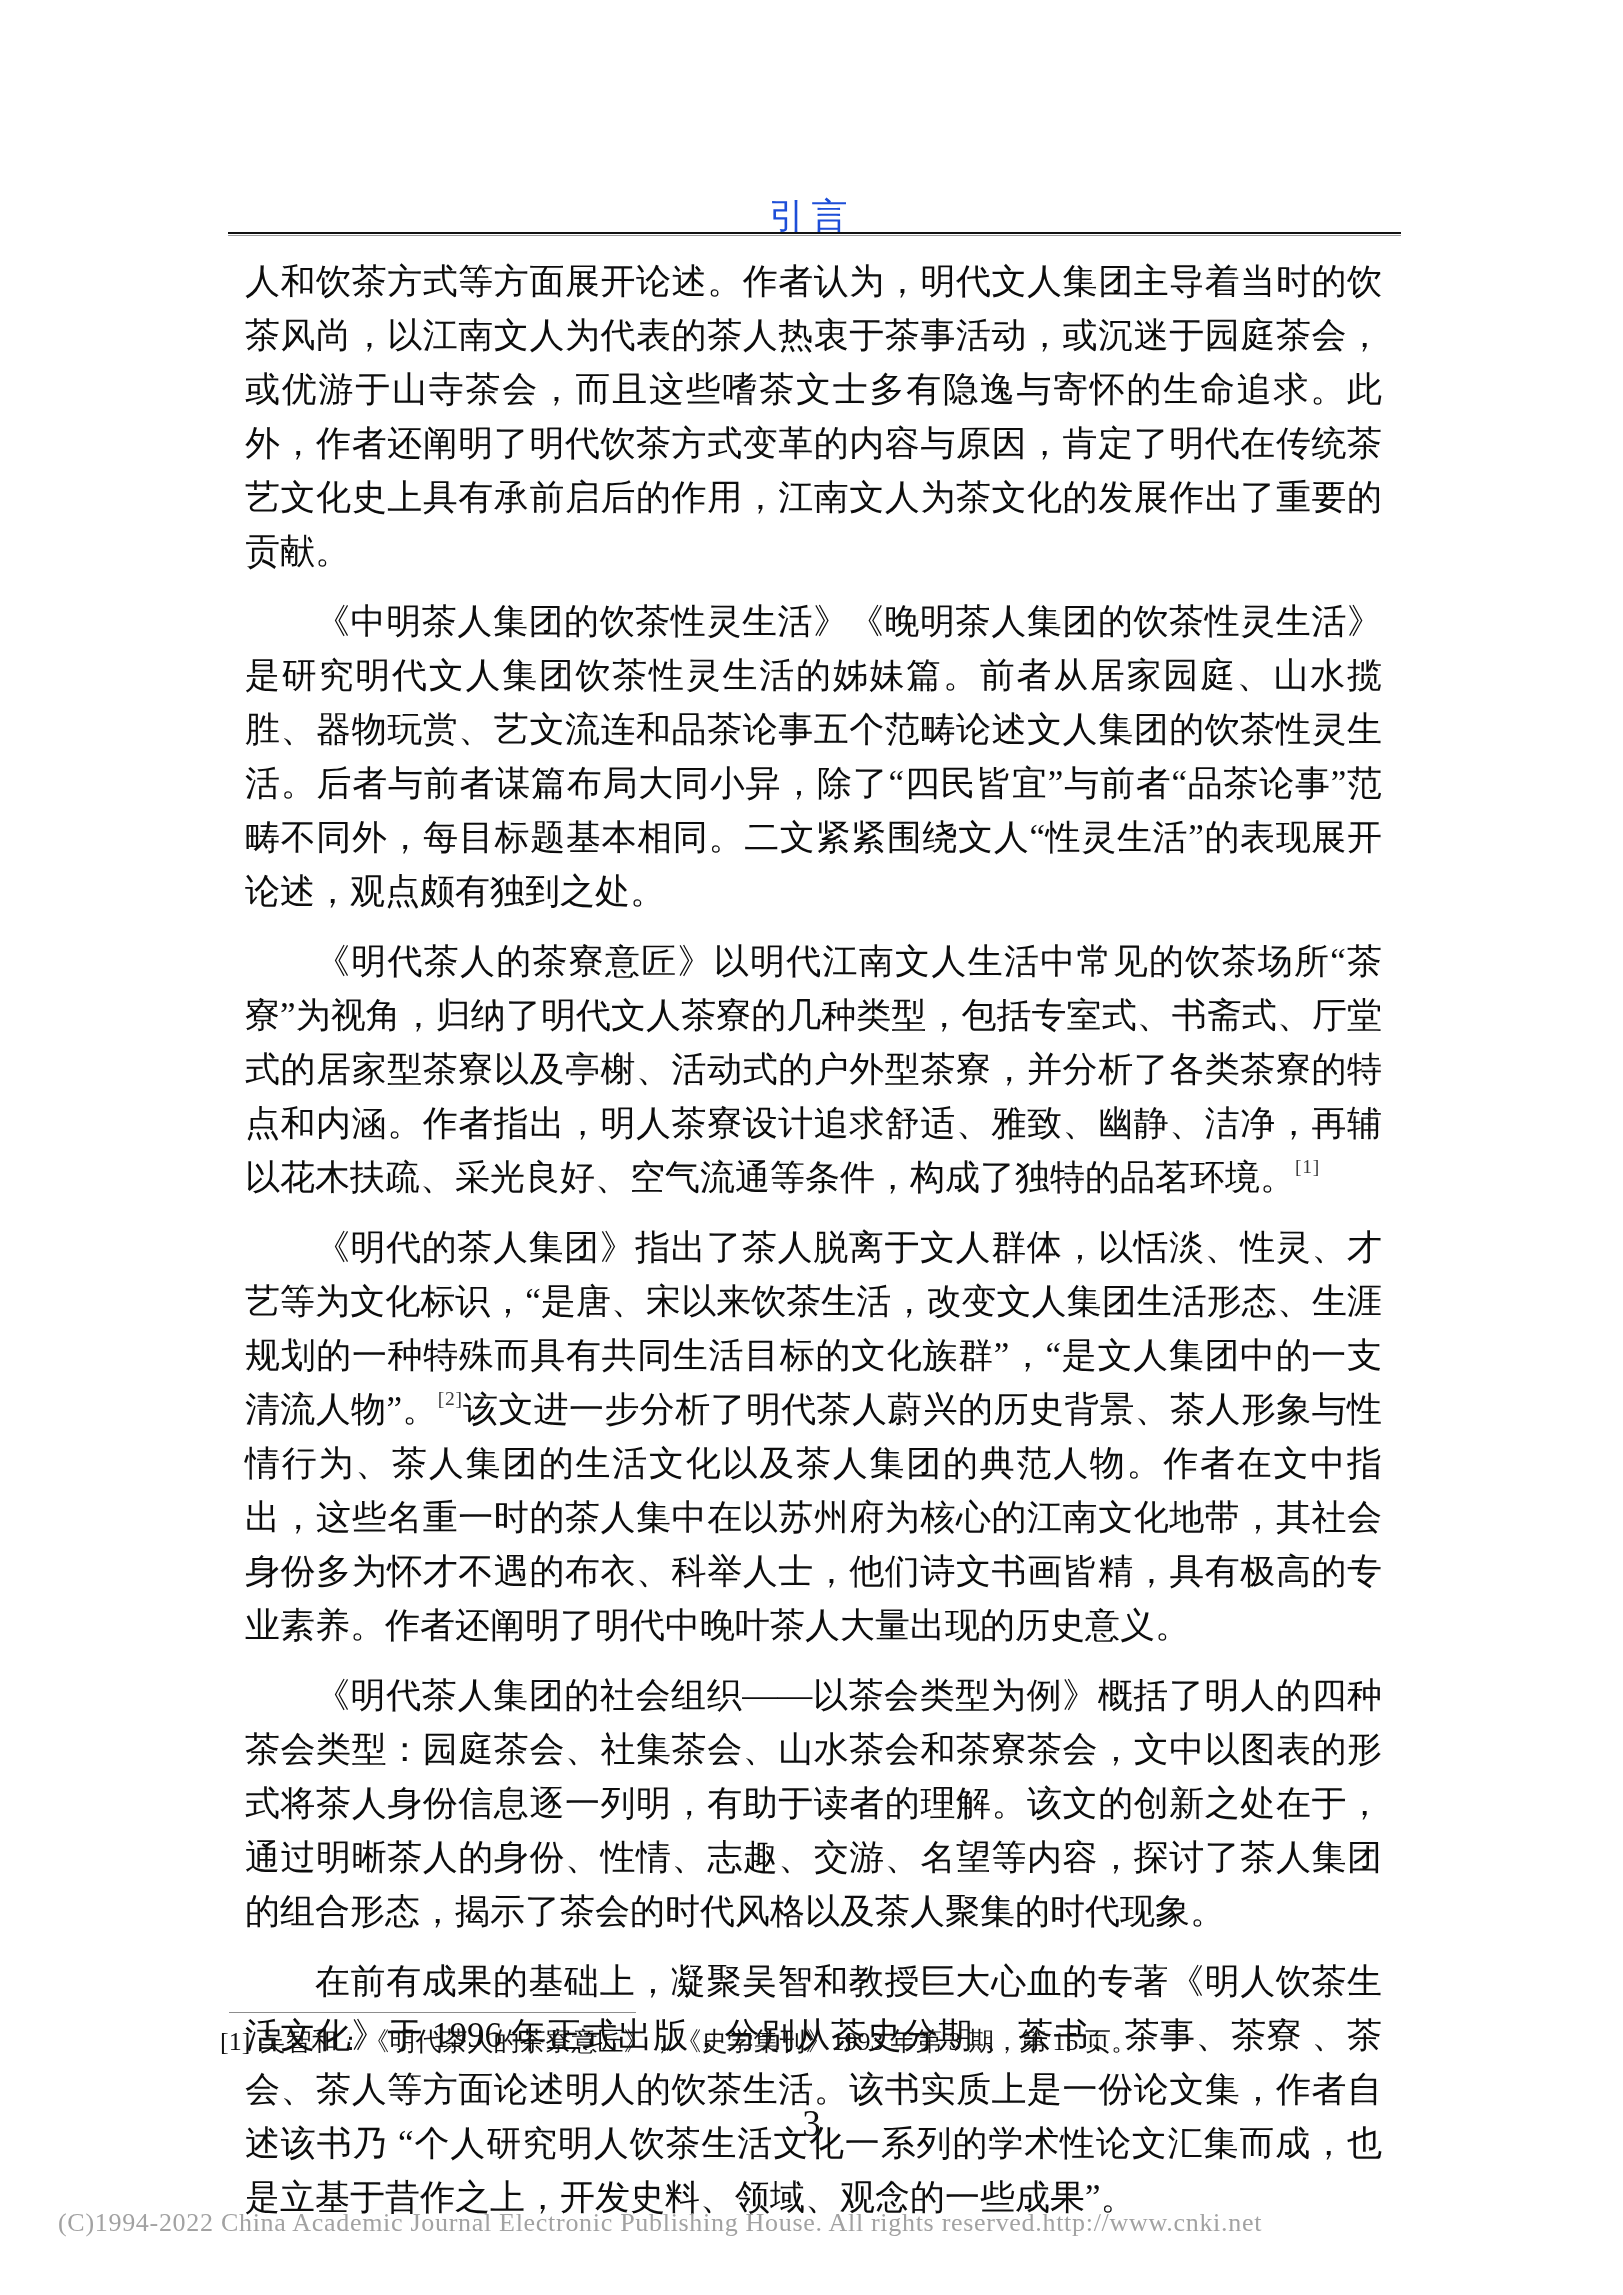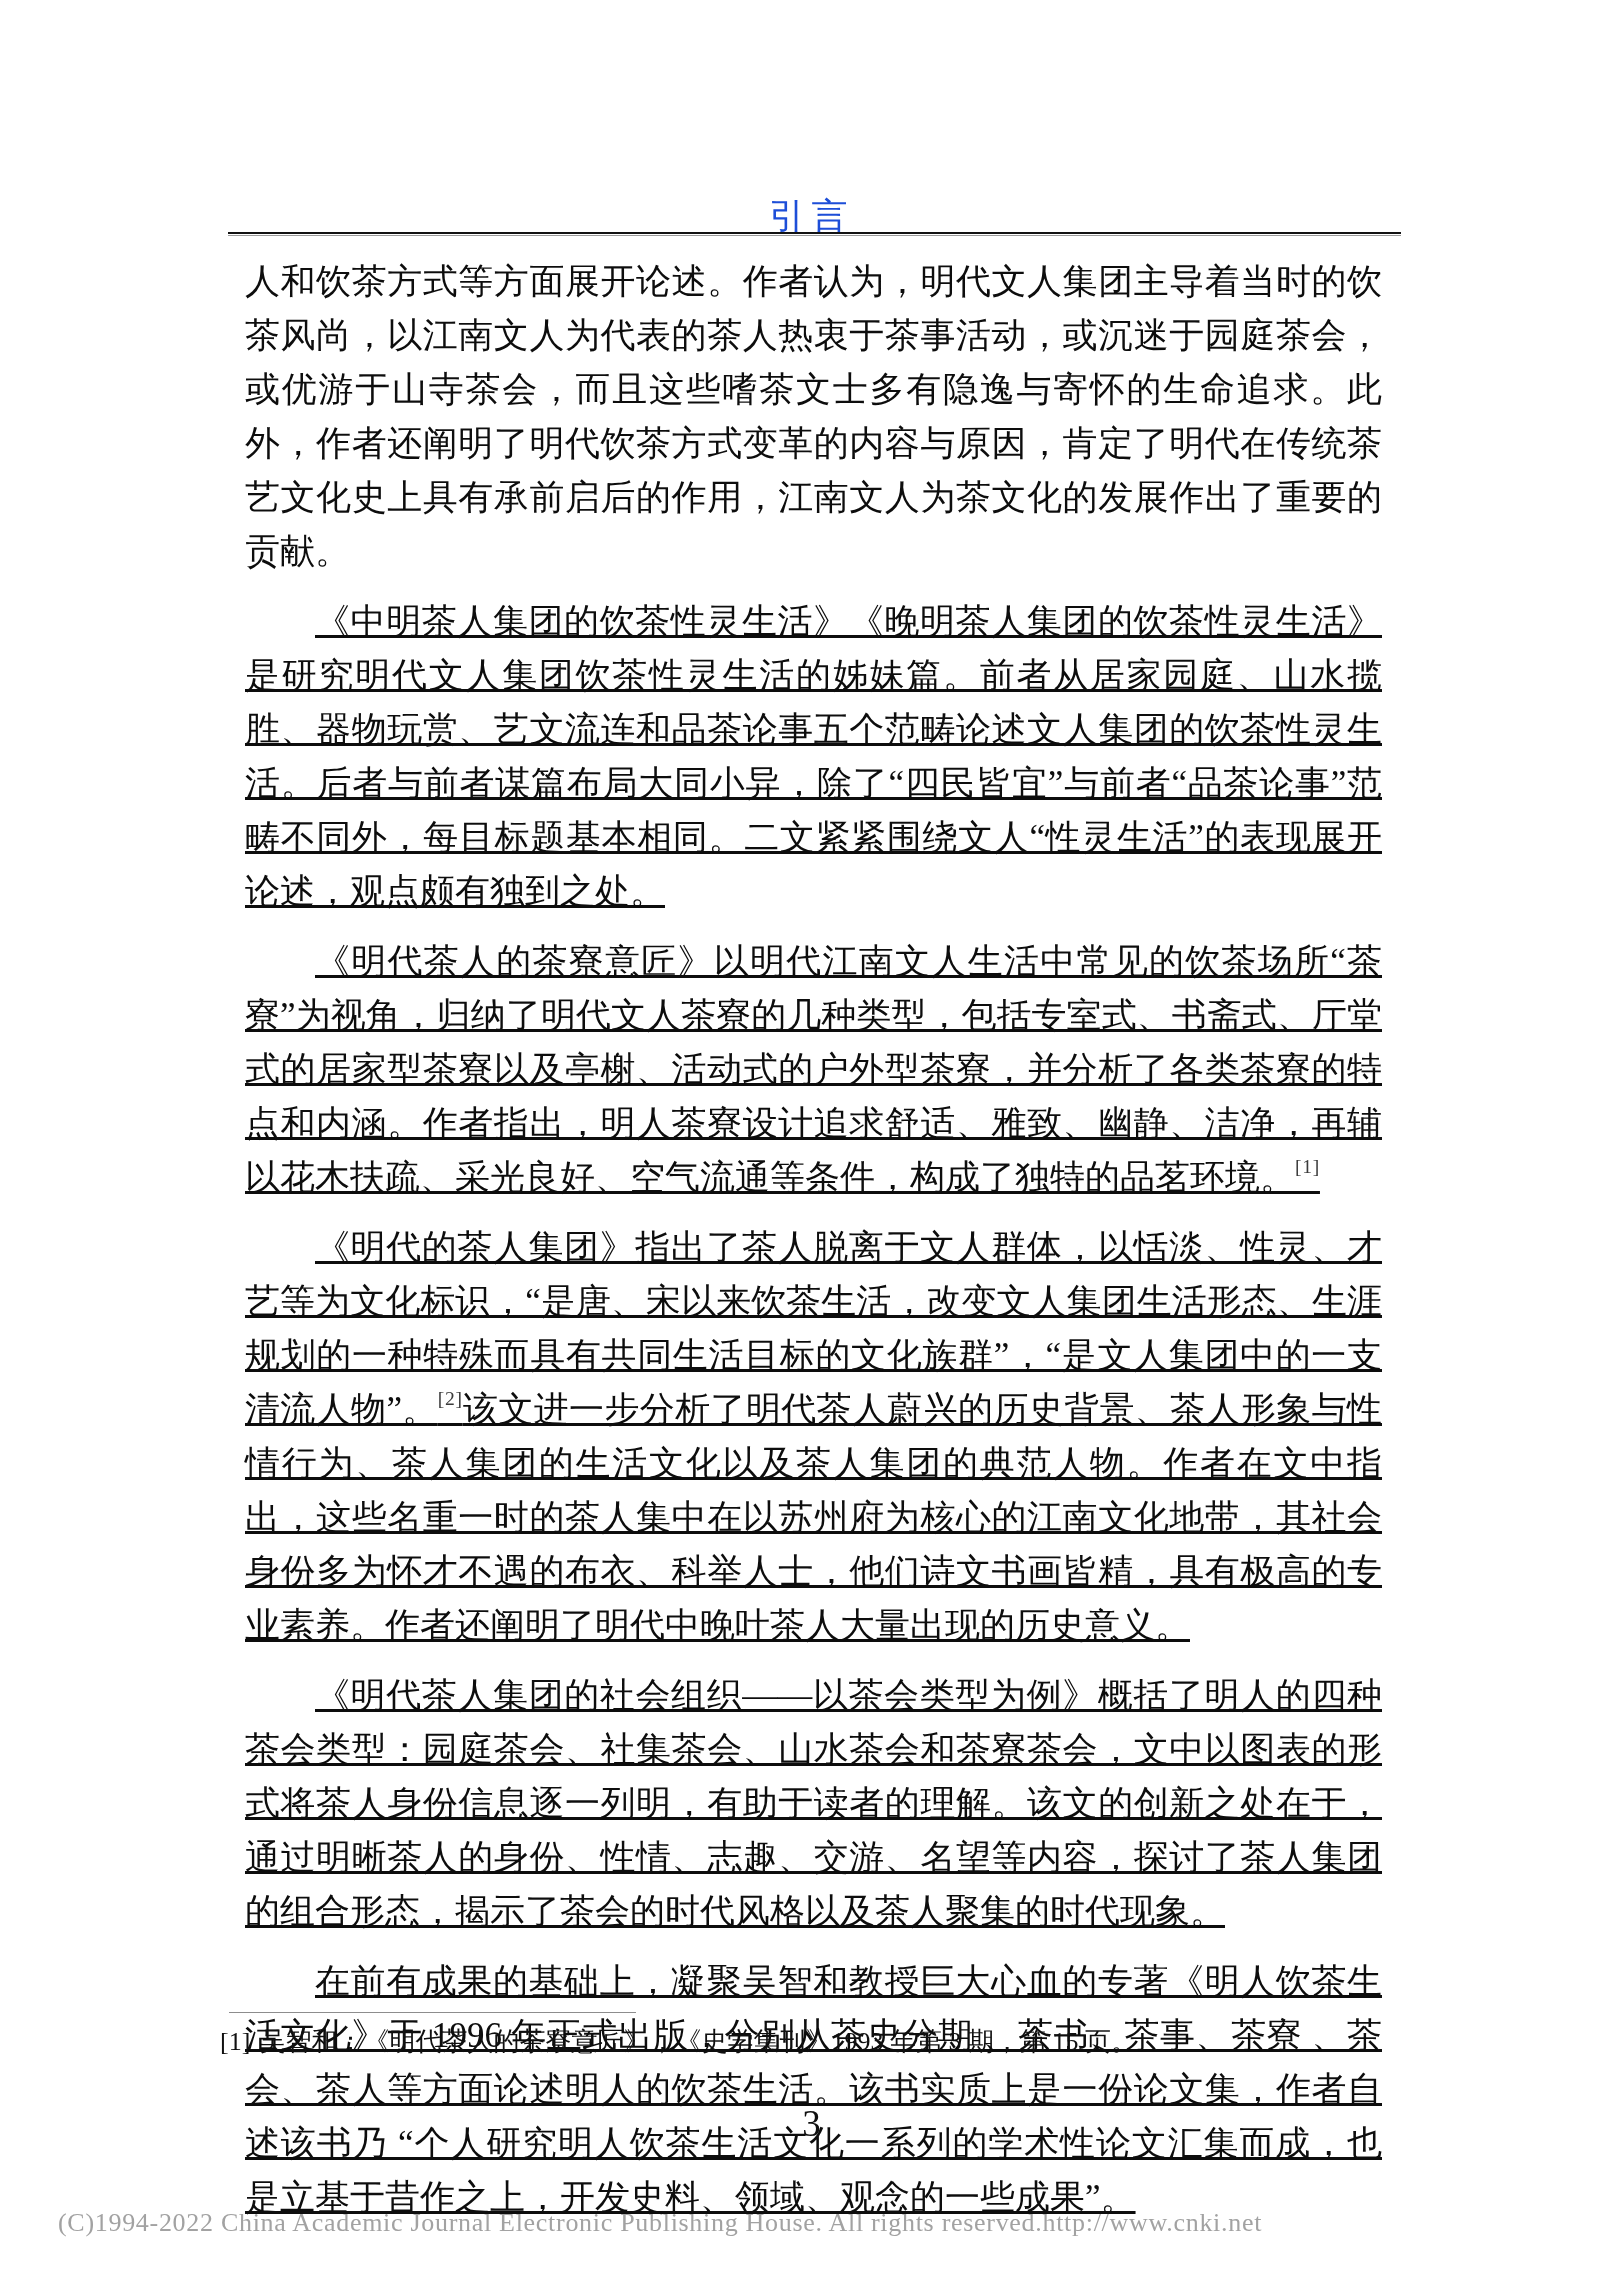--- a/index.html
+++ b/index.html
@@ -35,21 +35,21 @@
   .body-text {
     position: absolute;
     top: 239px;
     left: 229px;
     width: 1169px;
     font-size: 35px;
     line-height: 54px;
     text-align: justify;
   }
   .para { margin: 16px; padding: 0; }
-  .para.indent { text-indent: 2em; text-decoration: underline; }
+  .para.indent { text-indent: 2em; }
   .fn-ref {
     font-size: 19.6px;
     line-height: 0;
     vertical-align: 15.7px;
     color: #3a3a3a;
     letter-spacing: 0.7px;
   }
   .footnote-separator {
     position: absolute;
     top: 2012px;

